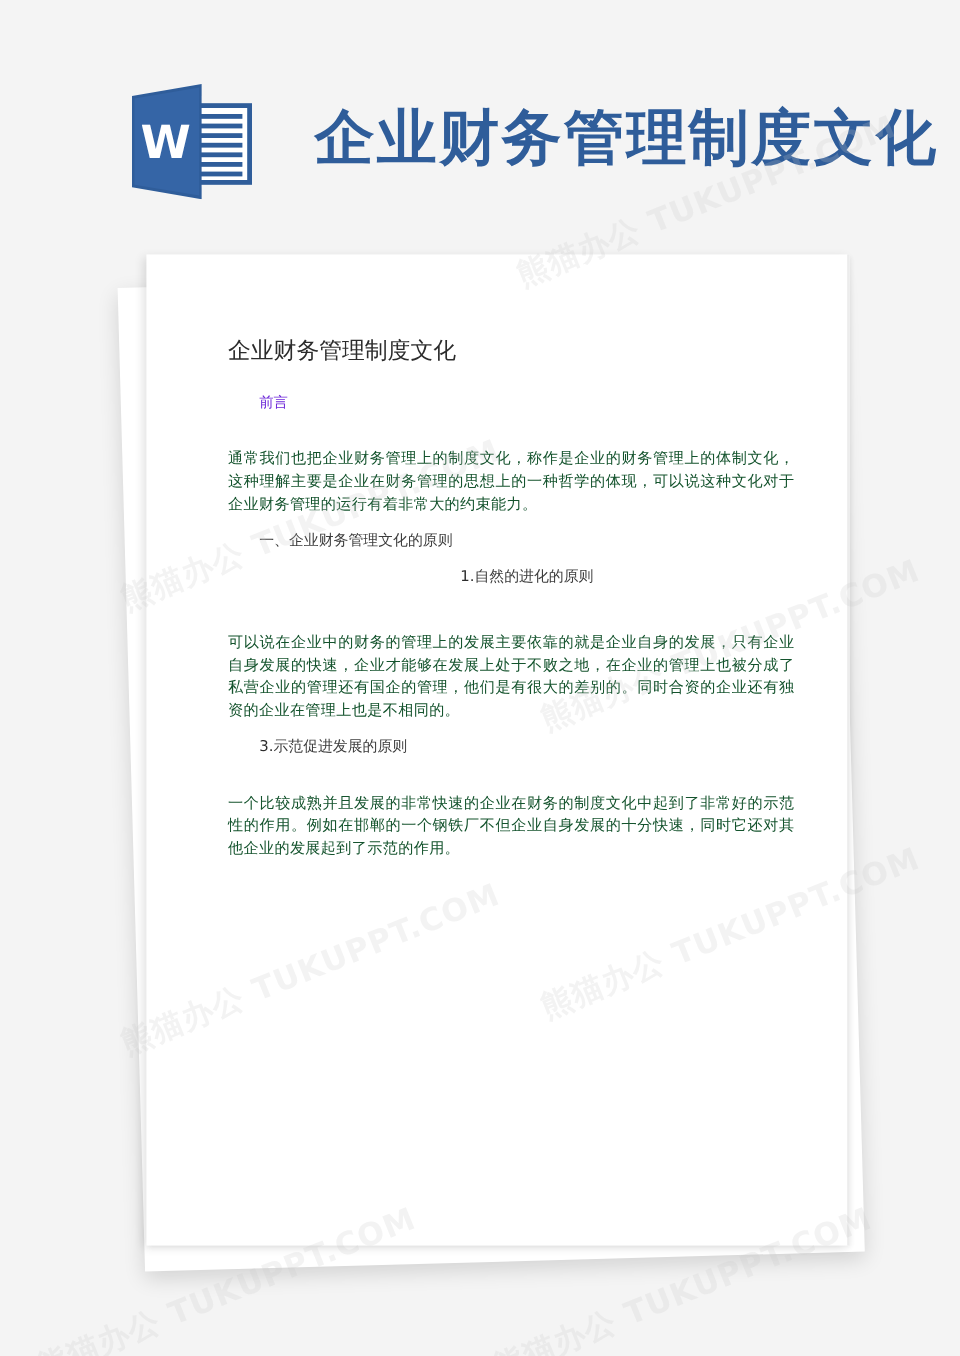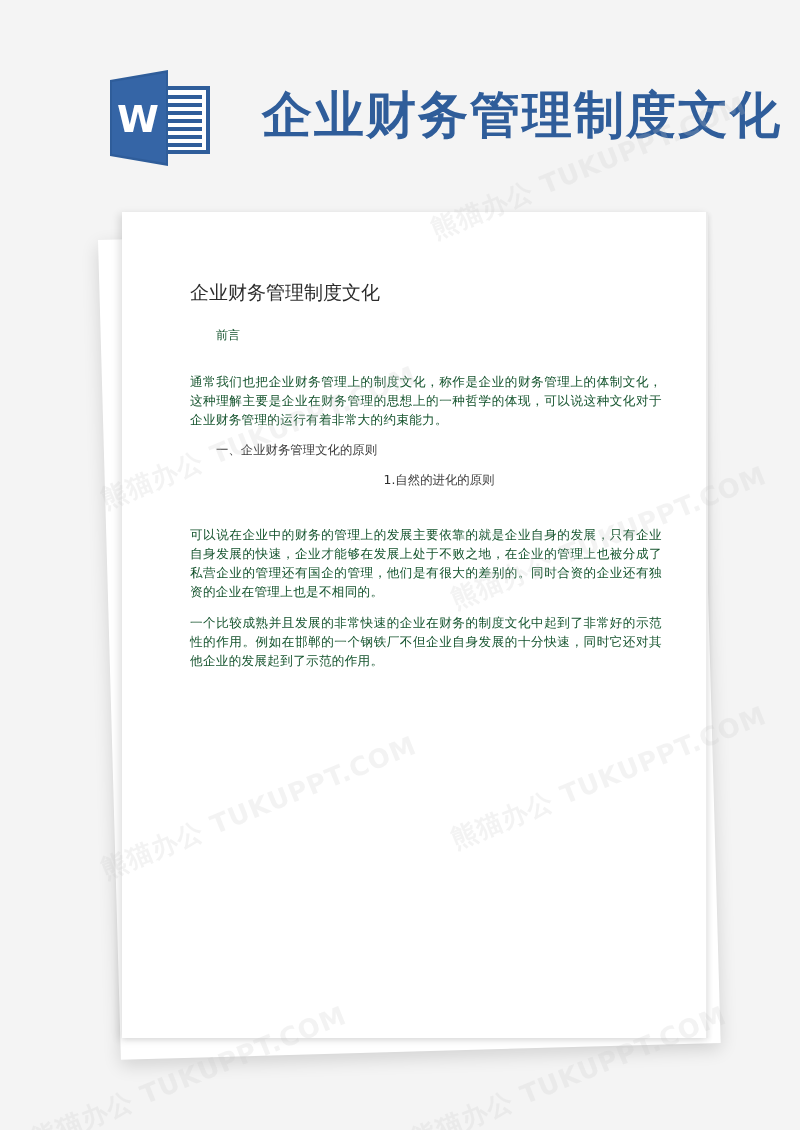--- a/index.html
+++ b/index.html
@@ -73,21 +73,21 @@
   }
   .doc-title {
     font-family: "DejaVu Sans", "Liberation Sans", sans-serif;
     font-size: 19px;
     color: #2c2c2c;
     line-height: 28px;
     margin-bottom: 20px;
   }
   .indent-label {
     font-size: 12px;
-    color: #14532d;
+    color: #6d28d9;
     padding-left: 26px;
     line-height: 18px;
   }
   .para {
     font-size: 12.6px;
     line-height: 19px;
     color: #14532d;
     text-align: justify;
     text-align-last: left;
     letter-spacing: 0.3px;
@@ -144,20 +144,23 @@
     <div class="para" style="margin-bottom:12px;">通常我们也把企业财务管理上的制度文化，称作是企业的财务管理上的体制文化，这种理解主要是企业在财务管理的思想上的一种哲学的体现，可以说这种文化对于企业财务管理的运行有着非常大的约束能力。</div>
 
     <div class="heading" style="margin-bottom:12px;">一、企业财务管理文化的原则</div>
 
     <div class="heading" style="margin-bottom:36px;text-align:center;">
       <span class="num">1.</span><span>自然的进化的原则</span>
     </div>
     <div class="para" style="margin-bottom:12px;">可以说在企业中的财务的管理上的发展主要依靠的就是企业自身的发展，只有企业自身发展的快速，企业才能够在发展上处于不败之地，在企业的管理上也被分成了私营企业的管理还有国企的管理，他们是有很大的差别的。同时合资的企业还有独资的企业在管理上也是不相同的。</div>
 
 
+    <div class="heading" style="margin-bottom:28px;">
+      <span class="num">3.</span><span>示范促进发展的原则</span>
+    </div>
     <div class="para" style="margin-bottom:24px;">一个比较成熟并且发展的非常快速的企业在财务的制度文化中起到了非常好的示范性的作用。例如在邯郸的一个钢铁厂不但企业自身发展的十分快速，同时它还对其他企业的发展起到了示范的作用。</div>
 
   </div>
 </div>
 
 <div class="watermark" style="left:420px; top:150px;">熊猫办公 TUKUPPT.COM</div>
 <div class="watermark" style="left:90px; top:420px;">熊猫办公 TUKUPPT.COM</div>
 <div class="watermark" style="left:440px; top:520px;">熊猫办公 TUKUPPT.COM</div>
 <div class="watermark" style="left:90px; top:790px;">熊猫办公 TUKUPPT.COM</div>
 <div class="watermark" style="left:440px; top:760px;">熊猫办公 TUKUPPT.COM</div>

